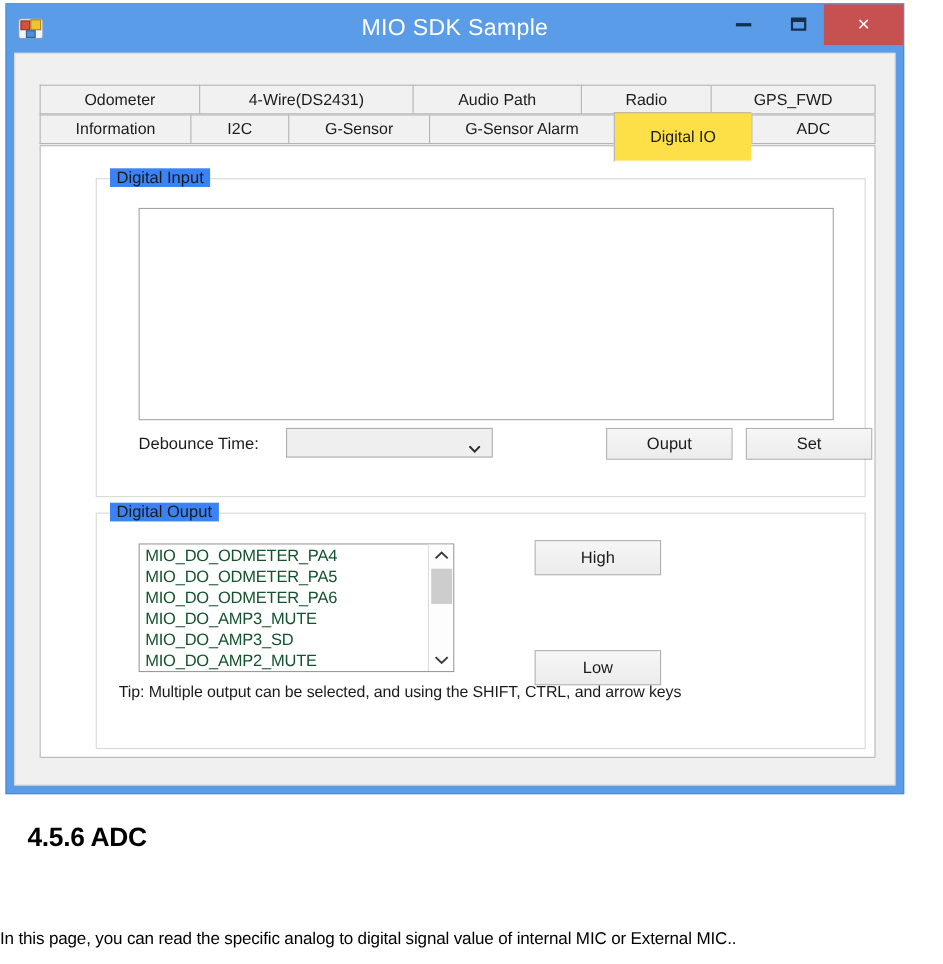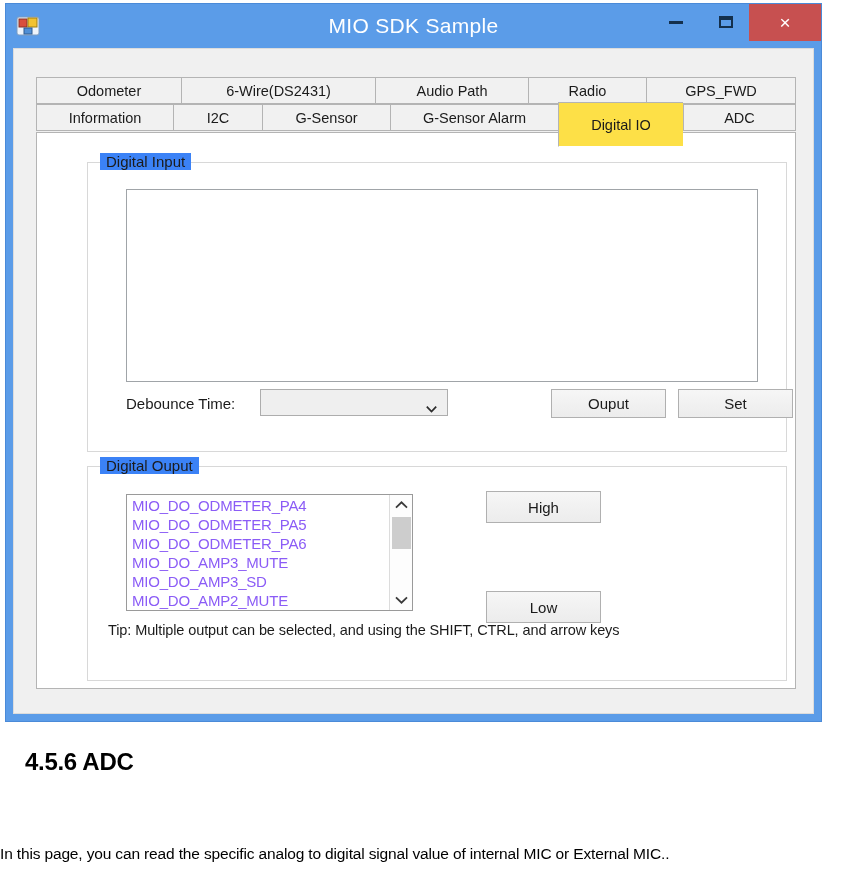--- a/index.html
+++ b/index.html
@@ -268,21 +268,21 @@
     position: absolute;
     left: 0; top: 1px;
     right: 23px;
     margin: 0;
     padding: 0;
     list-style: none;
   }
   #do-list li {
     font-size: 15px;
     font-family: "Liberation Sans", sans-serif;
-    color: #8b5cf6;
+    color: #14532d;
     padding: 0 0 0 5px;
     height: 19px;
     line-height: 19px;
     white-space: nowrap;
     letter-spacing: -0.2px;
     cursor: default;
   }
   #do-scrollbar {
     position: absolute;
     right: 0;
@@ -379,21 +379,21 @@
     </div>
   </div>
 
   <div id="client">
 
     <div id="tab-control">
 
       <div id="tab-strip">
         <div class="tab-row" id="tab-row-top">
             <div class="tab" style="width: 145px;">Odometer</div>
-            <div class="tab" style="width: 194px;">6-Wire(DS2431)</div>
+            <div class="tab" style="width: 194px;">4-Wire(DS2431)</div>
             <div class="tab" style="width: 153px;">Audio Path</div>
             <div class="tab" style="width: 118px;">Radio</div>
             <div class="tab" style="width: 150px;">GPS_FWD</div>
           </div>
         <div class="tab-row" id="tab-row-bottom">
             <div class="tab" style="width: 137px;">Information</div>
             <div class="tab" style="width: 89px;">I2C</div>
             <div class="tab" style="width: 128px;">G-Sensor</div>
             <div class="tab" style="width: 168px;">G-Sensor Alarm</div>
             <div class="tab selected" style="width: 125px;">Digital IO</div>

